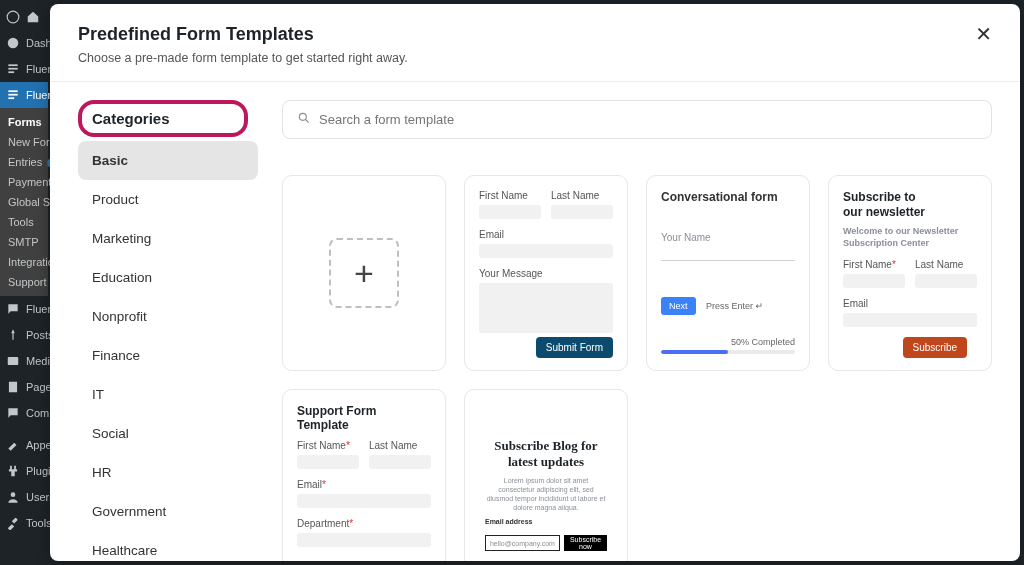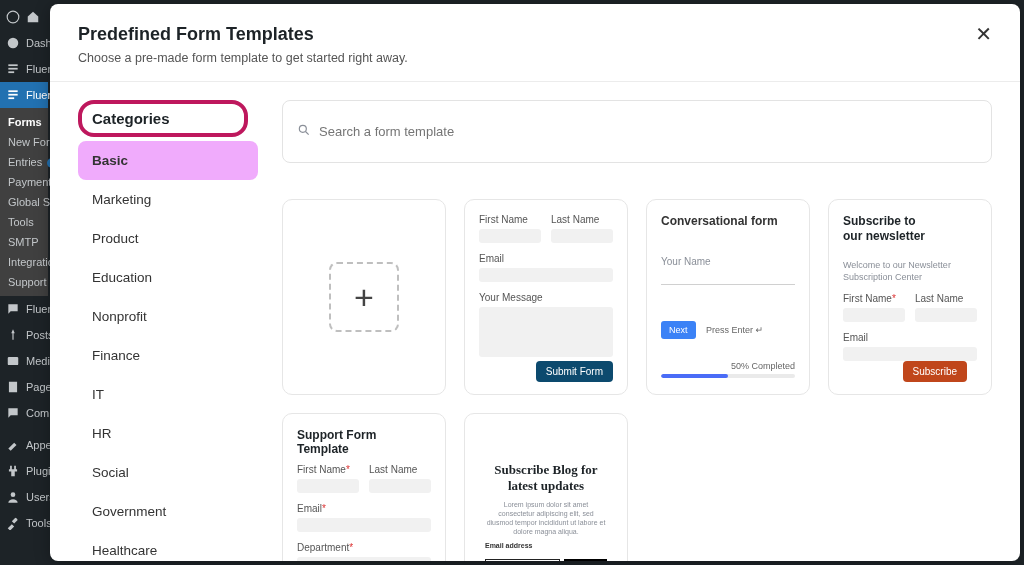--- a/index.html
+++ b/index.html
@@ -36,26 +36,26 @@
   .body { flex:1; display:flex; gap:24px; padding-top:18px; overflow:hidden;}
 
   
   .cats { width:180px; flex:0 0 180px;}
   .cats-header {
     font-size:15px; font-weight:700; color:#1d2327;
     padding:6px 10px; border:4px solid #be185d; border-radius:16px; display:inline-block;
     width:170px;
   }
   .cat-item { font-size:13.5px; color:#333; padding:12px 14px; border-radius:8px; cursor:pointer;}
-  .cat-item.active { background:#f0abfc; font-weight:700; }
+  .cat-item.active { background:#e5e5e5; font-weight:700; }
   .cat-list { margin-top:4px; }
 
   
   .right { flex:1; display:flex; flex-direction:column; min-width:0;}
-  .search-wrap { border:1px solid #e3e3e3; border-radius:8px; padding:22px 14px; display:flex; align-items:center; gap:8px; color:#8a8f98; font-size:13px;}
+  .search-wrap { border:1px solid #e3e3e3; border-radius:8px; padding:10px 14px; display:flex; align-items:center; gap:8px; color:#8a8f98; font-size:13px;}
   .search-wrap input { border:none; outline:none; width:100%; font-size:13px; color:#333; }
   .grid { margin-top:36px; display:grid; grid-template-columns: repeat(4, 1fr); gap:18px; overflow:visible;}
   .card { border:1px solid #e6e6e6; border-radius:10px; background:#fff; height:196px; padding:14px; position:relative; }
   .card.blank { display:flex; align-items:center; justify-content:center; }
 
   .dash-box { border:2px dashed #bfbfbf; border-radius:8px; width:70px; height:70px; display:flex; align-items:center; justify-content:center; color:#444;}
   .plus { font-size:34px; font-weight:300; line-height:1;}
 
   .mini-label { font-size:10px; color:#555; }
   .mini-field { height:14px; background:#f1f1f1; border-radius:3px; margin-top:4px; }
@@ -68,21 +68,21 @@
   .conv-name { font-size:10px; color:#8a8f98; margin-top:28px; }
   .conv-input { border-bottom:1px solid #d0d0d0; height:14px; margin-top:4px;}
   .next-btn { background:#3b82f6; color:#fff; font-size:9px; padding:4px 8px; border-radius:3px; display:inline-block; margin-top:18px;}
   .press-enter { font-size:9px; color:#666; margin-left:6px;}
   .progress-wrap { position:absolute; left:14px; right:14px; bottom:16px; }
   .progress-text { font-size:9px; color:#666; text-align:right; margin-bottom:3px;}
   .progress-bar { height:4px; background:#eaeaea; border-radius:3px; overflow:hidden;}
   .progress-fill { height:100%; width:50%; background:#4a6cf7; border-radius:3px;}
 
   .nl-title { font-size:12px; font-weight:700; line-height:1.25;}
-  .nl-sub { font-size:9px; color:#8a8f98; margin-top:16px; line-height:1.3;}
+  .nl-sub { font-size:9px; color:#8a8f98; margin-top:6px; line-height:1.3;font-weight:bold;}
   .req { color:#d33;}
   .btn-orange { background:#c0461b; color:#fff; font-size:10px; padding:5px 10px; border-radius:4px; border:none; position:absolute; right:24px; bottom:12px;}
 
   
   .card2 { border:1px solid #e6e6e6; border-radius:10px; background:#fff; padding:14px; height:180px; }
   .support-title { font-size:12px; font-weight:700; margin-bottom:8px;}
 
   .blog-card { background:#fff; text-align:center; display:flex; flex-direction:column; align-items:center; }
   .blog-title { font-family: Georgia, 'Times New Roman', serif; font-weight:700; font-size:13px; margin-top:34px;}
   .blog-lorem { font-size:7px; color:#8a8f98; margin-top:6px; line-height:1.3; padding:0 6px;}
@@ -206,28 +206,28 @@
     <div class="close-x">✕</div>
   </div>
   <div class="divider"></div>
 
   <div class="body">
 
     <div class="cats">
       <div class="cats-header">Categories</div>
       <div class="cat-list">
         <div class="cat-item active">Basic</div>
+        <div class="cat-item">Product</div>
         <div class="cat-item">Marketing</div>
-        <div class="cat-item">Product</div>
         <div class="cat-item">Education</div>
         <div class="cat-item">Nonprofit</div>
         <div class="cat-item">Finance</div>
         <div class="cat-item">IT</div>
+        <div class="cat-item">Social</div>
         <div class="cat-item">HR</div>
-        <div class="cat-item">Social</div>
         <div class="cat-item">Government</div>
         <div class="cat-item">Healthcare</div>
       </div>
     </div>
 
     <div class="right">
       <div class="search-wrap">
         <span class="search-ico"><svg viewBox="0 0 24 24" fill="none" stroke="#8a8f98" stroke-width="2">
               <circle cx="10" cy="10" r="6"></circle>
               <line x1="15" y1="15" x2="20" y2="20"></line>

